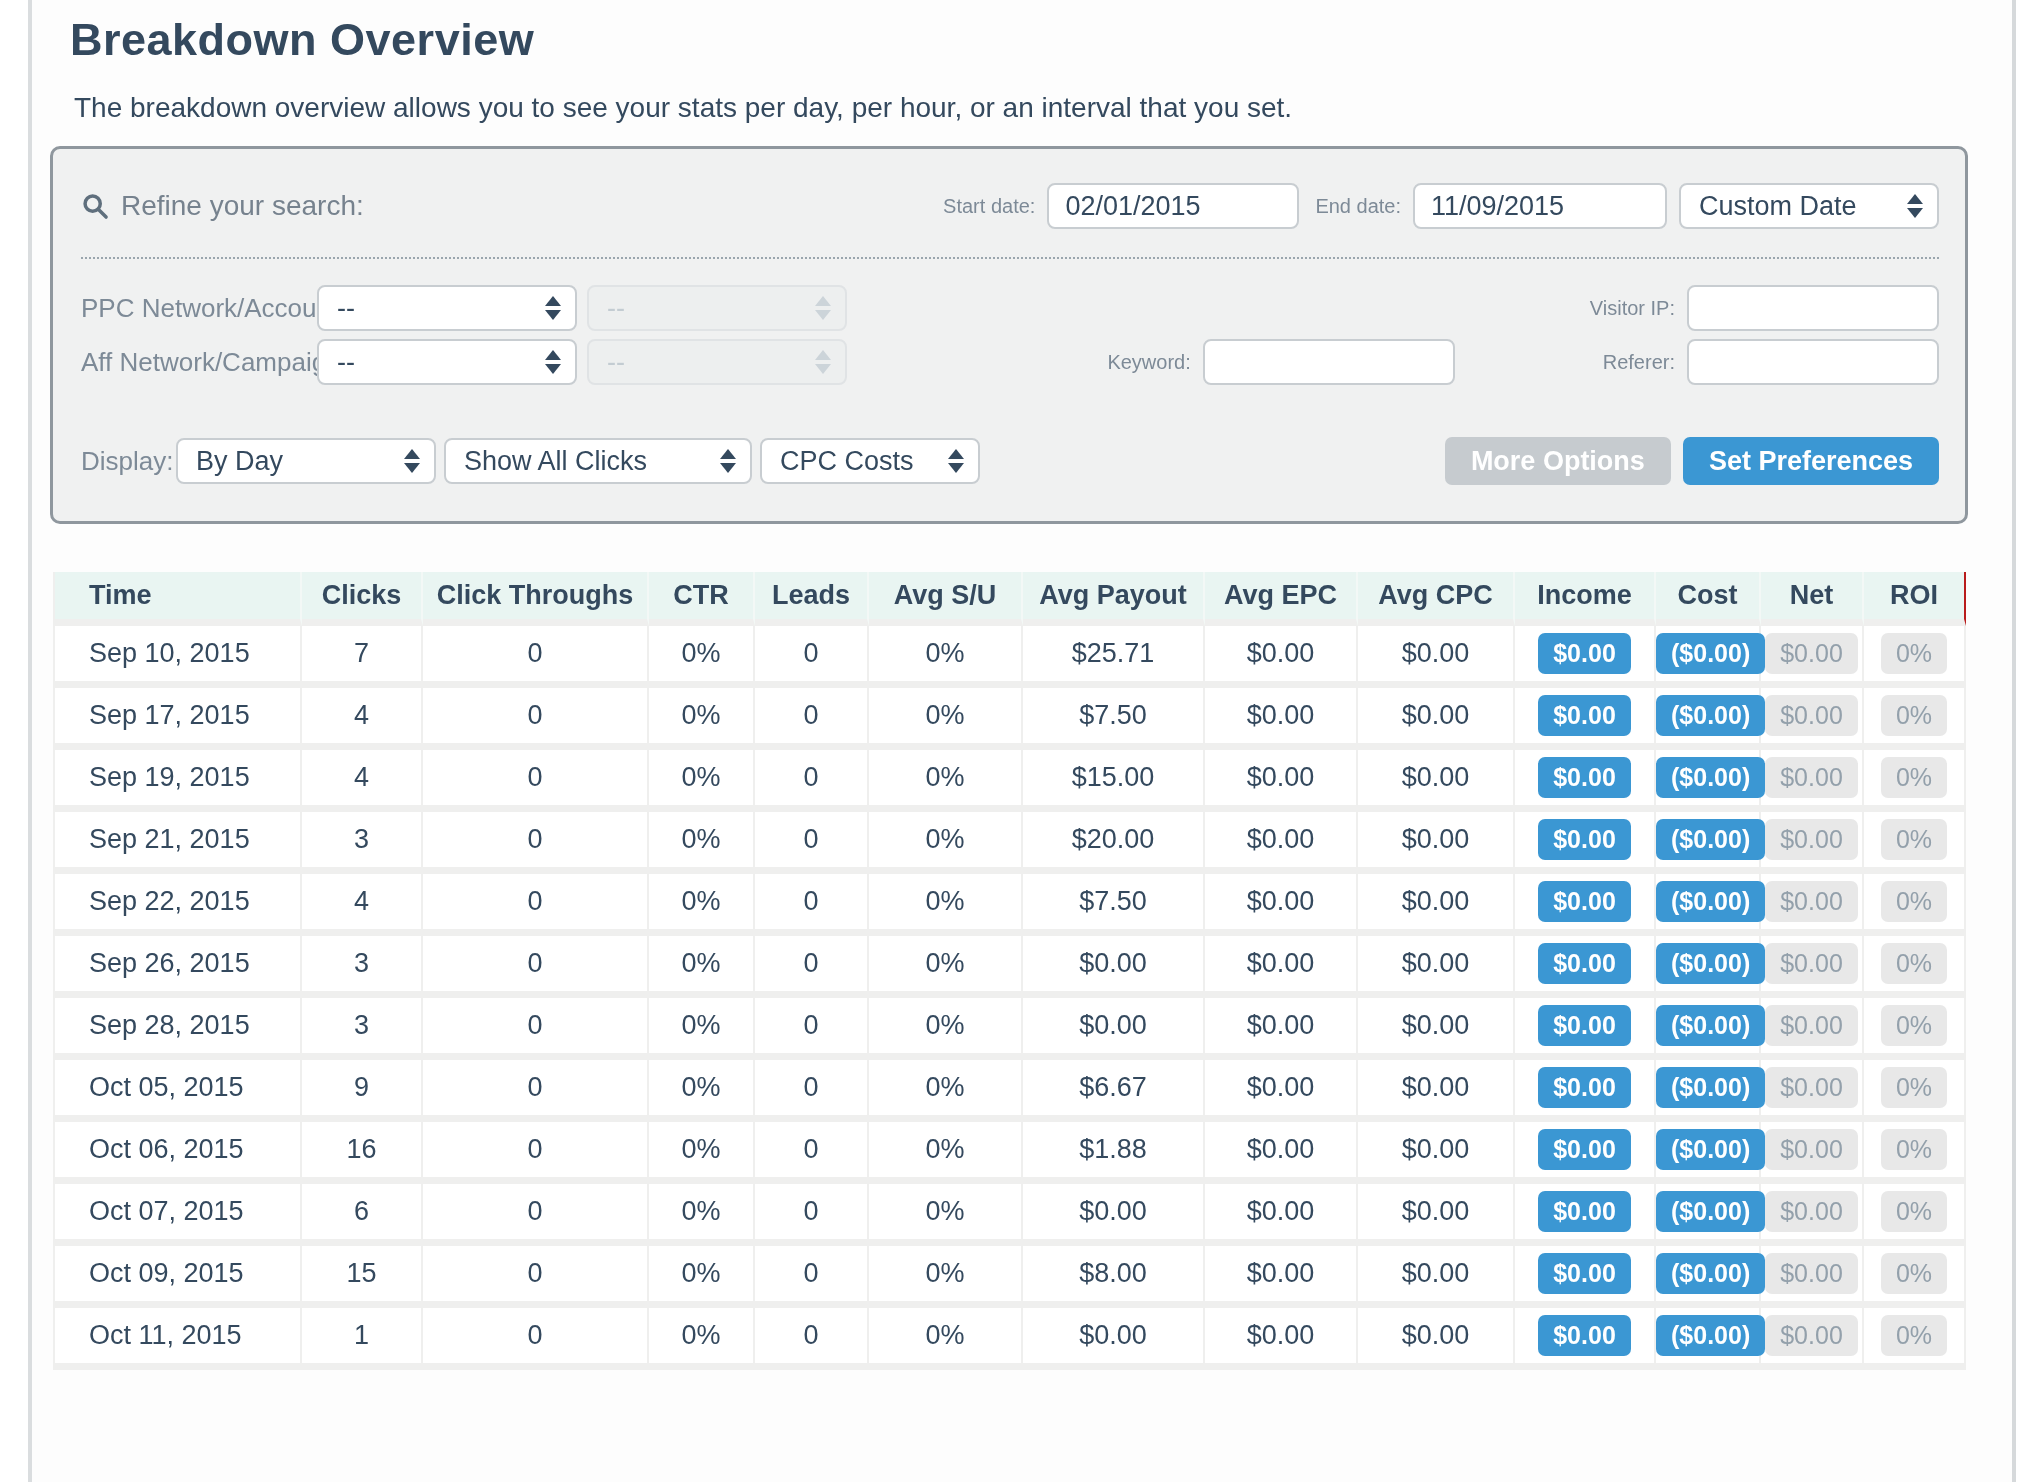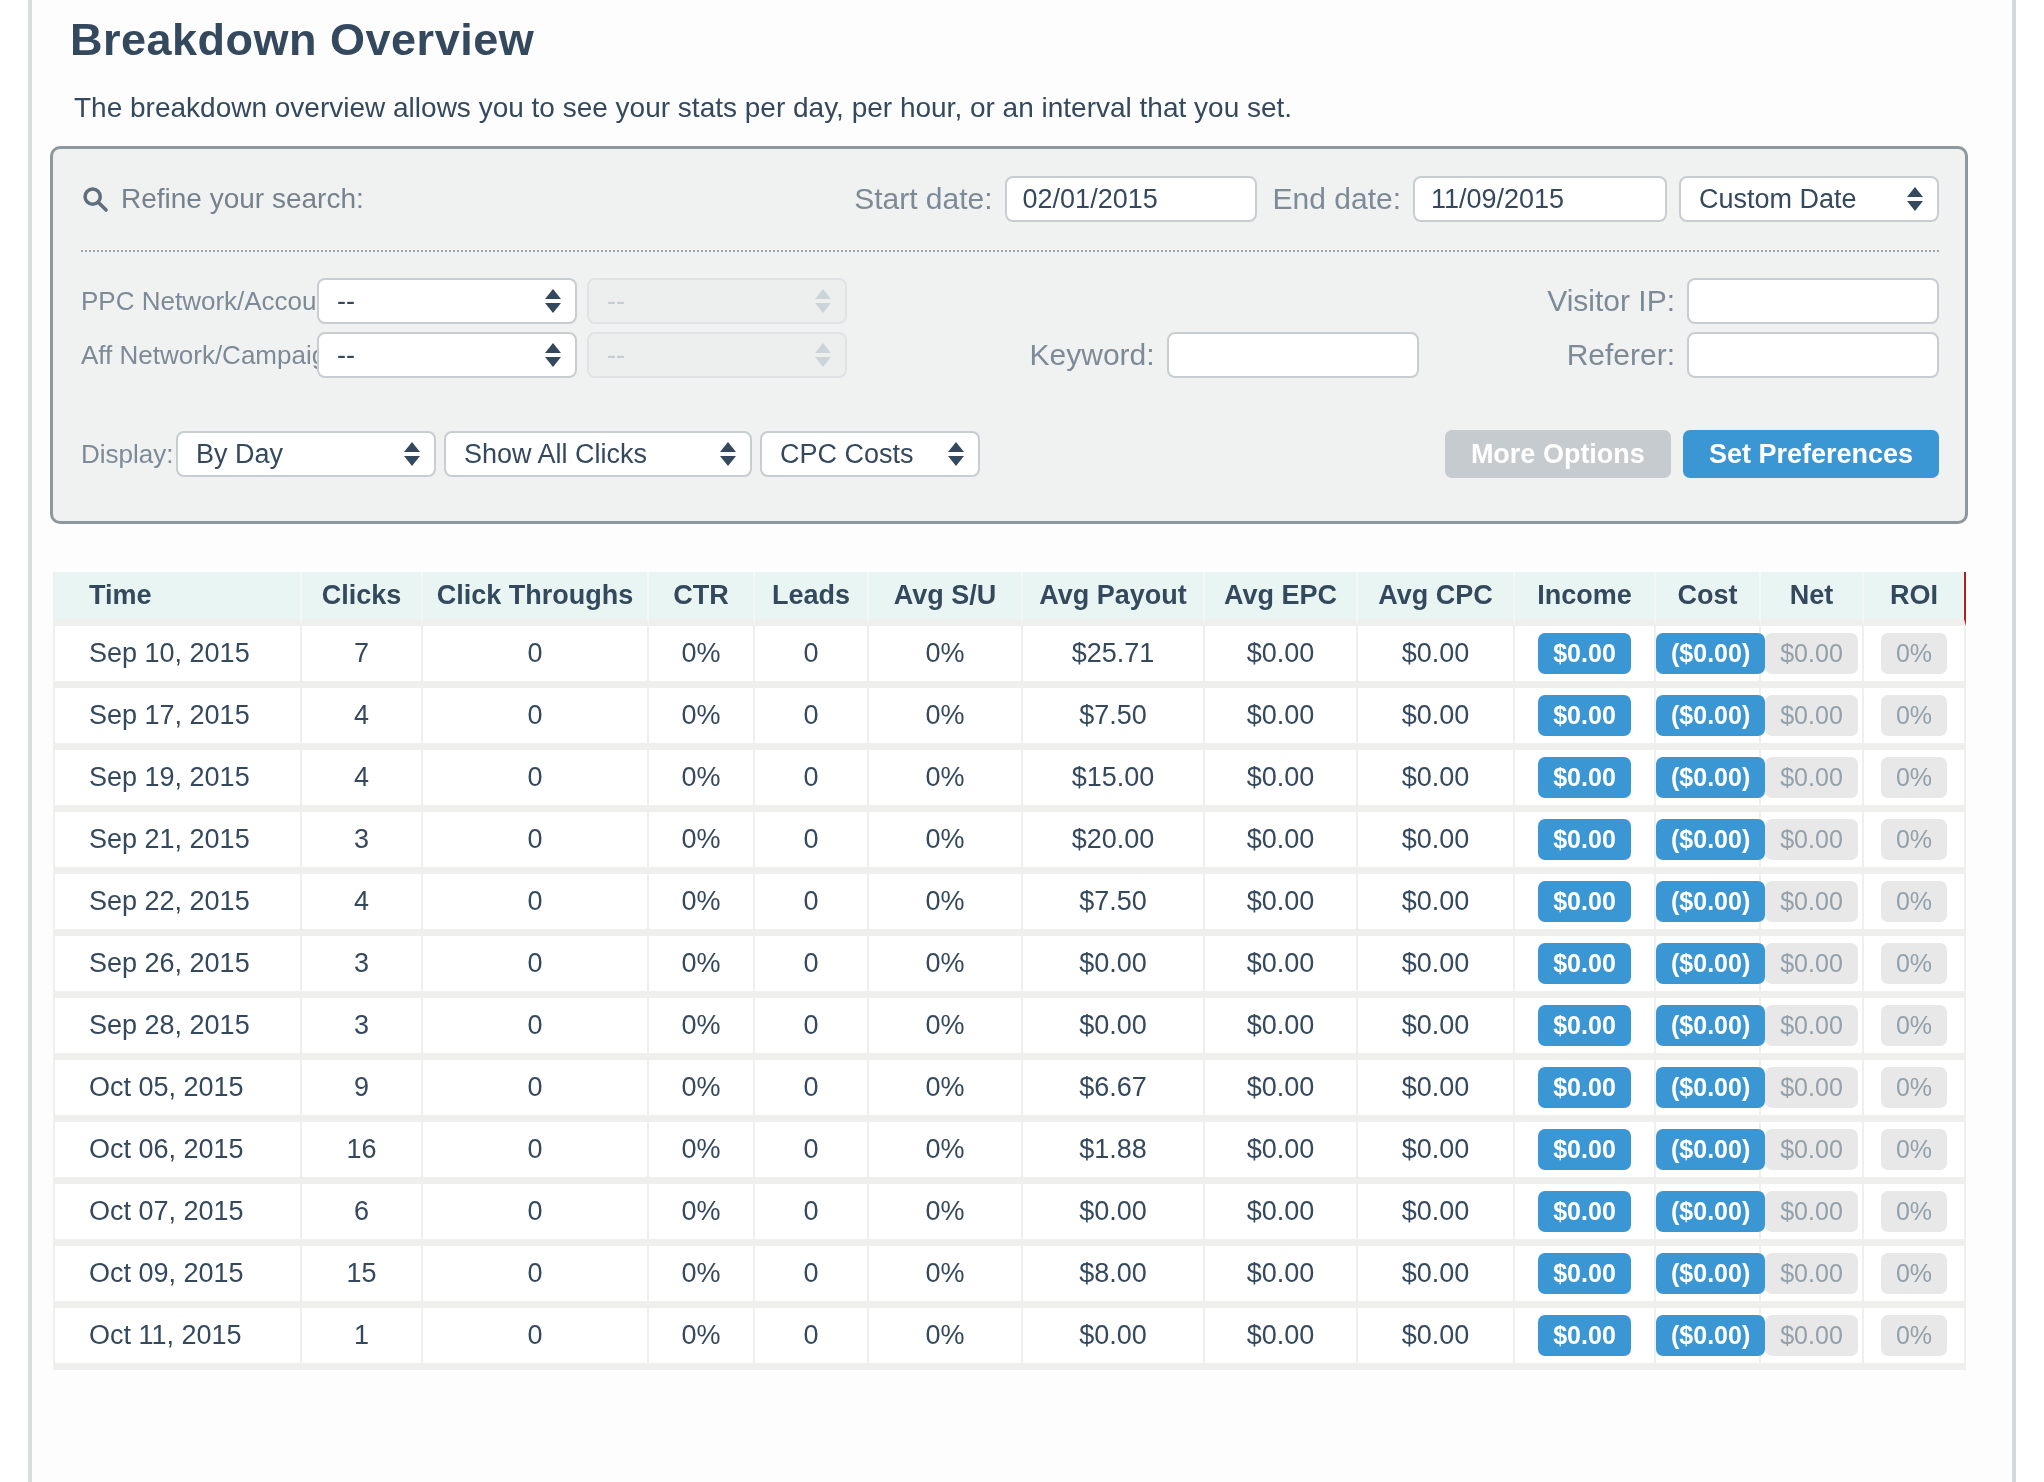--- a/index.html
+++ b/index.html
@@ -9,25 +9,25 @@
           border-left: 4px solid #dadddf; border-right: 4px solid #d6d9db;
           background: #fdfdfd; padding-top: 14px; }
 
   
   .page-title { margin-left: 38px; font-size: 45px; font-weight: 700; color: #34495e; letter-spacing: 0.5px; }
   .page-subtitle { margin: 26px 0 0 42px; font-size: 28px; color: #34495e; }
 
   
   .search-panel { margin: 22px 0 0 18px; width: 1918px; height: 378px;
                   background: #f0f1f1; border: 3px solid #8f979e; border-radius: 10px;
-                  padding: 23px 26px 24px 28px; }
+                  padding: 30px 26px 24px 28px; }
   .row-a { display: flex; align-items: center; margin-top: 4px; }
   .refine { display: flex; align-items: center; gap: 12px; color: #76828e; font-size: 28px; }
   .date-group { margin-left: auto; display: flex; align-items: center; }
-  .fld { color: #7d8a97; font-size: 30px; margin-right: 12px; white-space: nowrap; }
+  .fld { color: #7d8a97; font-size: 20px; margin-right: 12px; white-space: nowrap; }
   .tinput { height: 46px; border: 2px solid #c8cdd1; border-radius: 8px; background: #fff;
             font-size: 27px; color: #34495e; padding: 0 16px; font-family: inherit; outline: none; }
   .w252 { width: 252px; } .w254 { width: 254px; } .w260 { width: 260px; }
   .sel { height: 46px; background: #fff; border: 2px solid #c8cdd1; border-radius: 8px;
          display: flex; align-items: center; padding: 0 14px 0 18px; font-size: 27px;
          color: #34495e; cursor: default; }
   .sel .txt { flex: 1; white-space: nowrap; overflow: hidden; }
   .arrows { display: flex; flex-direction: column; align-items: center; gap: 4px; margin-left: 8px; }
   .tri-up { width: 0; height: 0; border-left: 8px solid transparent; border-right: 8px solid transparent;
             border-bottom: 10px solid #34495e; }

